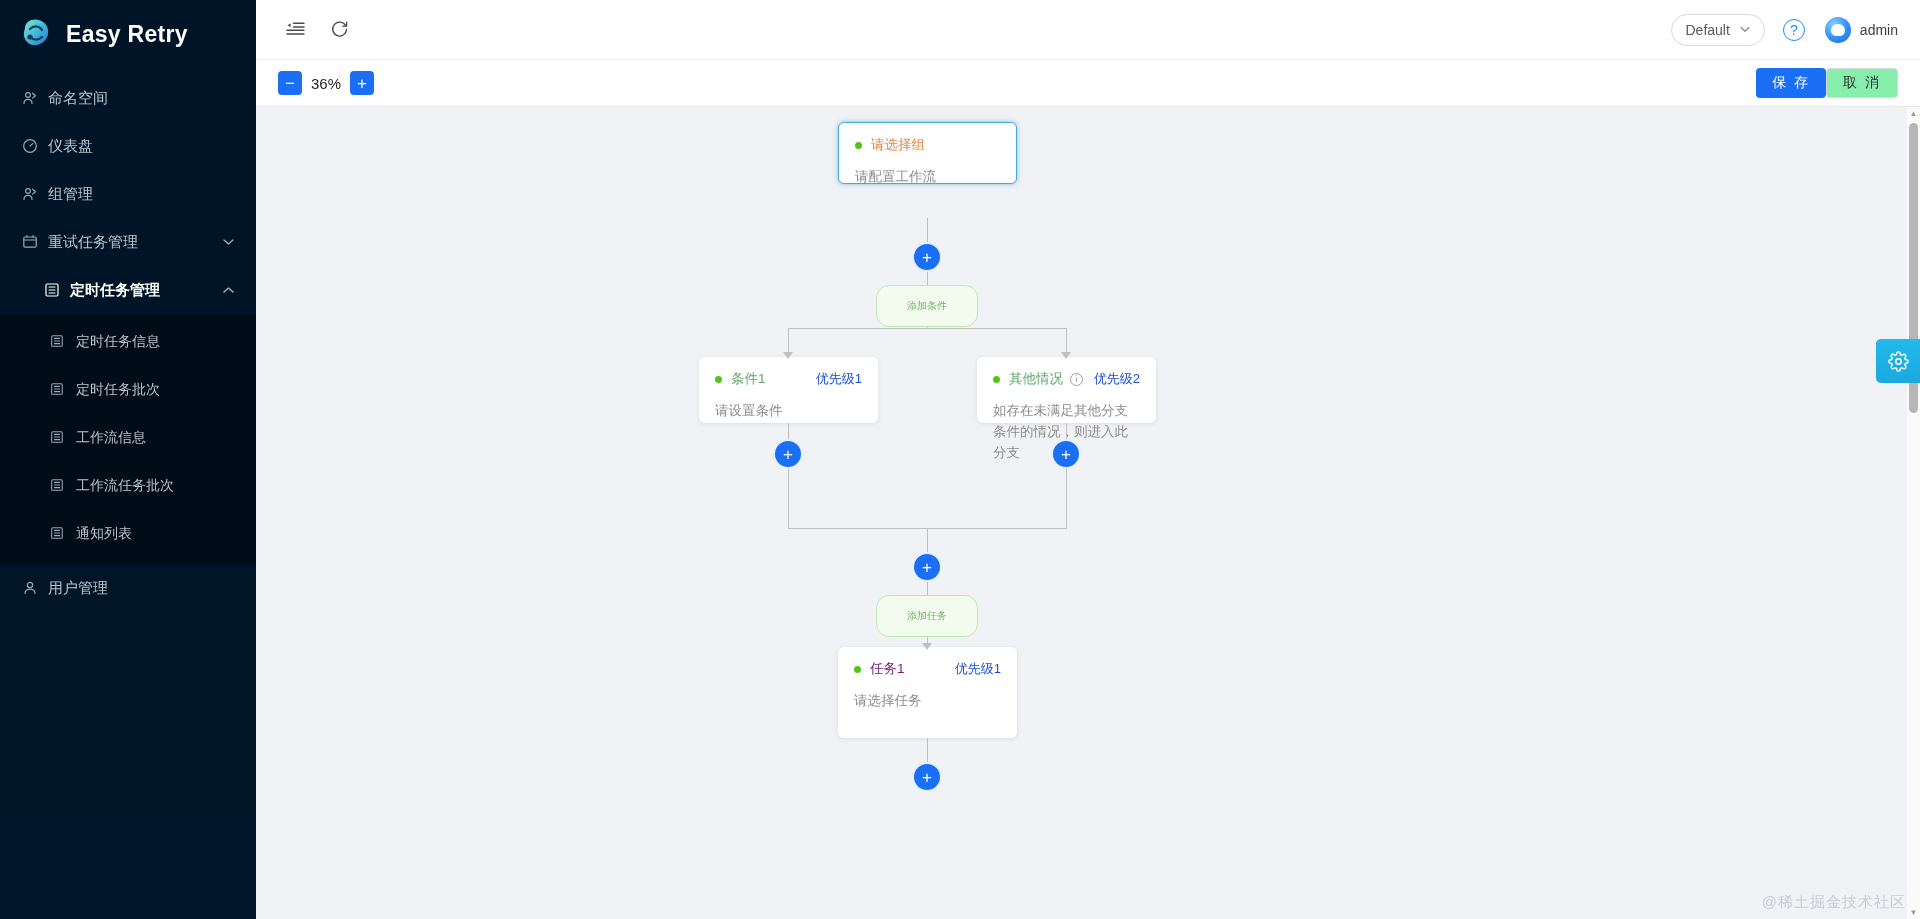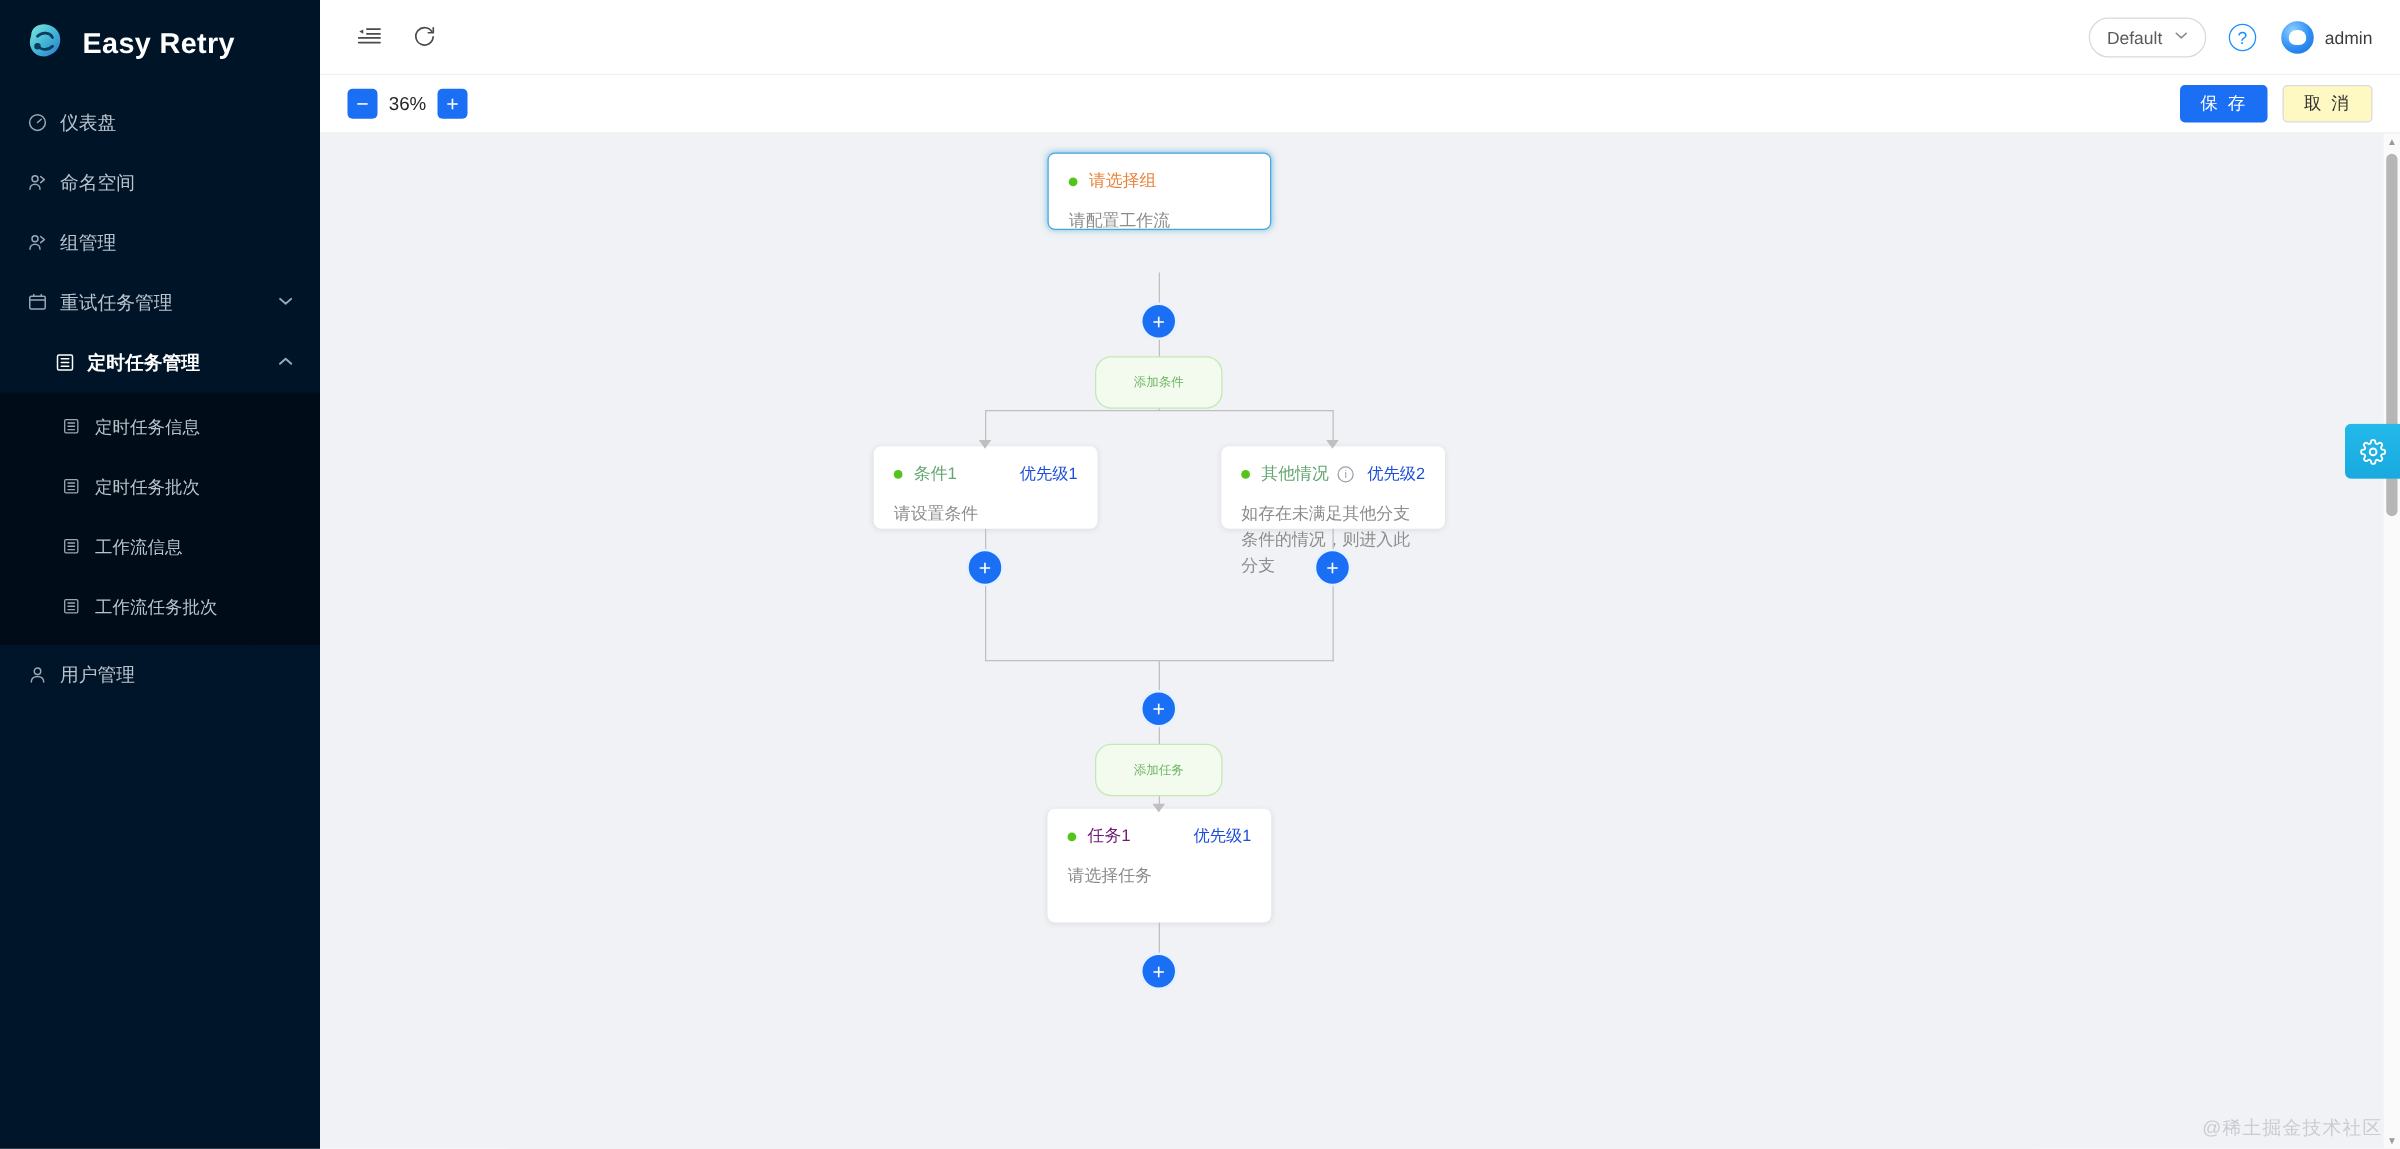--- a/index.html
+++ b/index.html
@@ -85,21 +85,21 @@
     line-height: 1; cursor: pointer; user-select: none;
   }
   .zoom-val { font-size: 15px; color: #262626; margin: 0 9px; }
   .toolbar .spacer { flex: 1 1 auto; }
   .btn {
     height: 30px; min-width: 64px; border-radius: 4px; display: flex; align-items: center;
     justify-content: center; font-size: 14px; cursor: pointer; padding: 0 16px;
     letter-spacing: 2px;
   }
   .btn-primary { background: #1b6ff5; color: #fff; }
-  .btn-default { background: #fef9c3; color: #303030; border: 1px solid #d9d9d9; margin-left: 12px; }
+  .btn-default { background: #86efac; color: #303030; border: 1px solid #d9d9d9; }
 
   
   .canvas {
     flex: 1 1 auto; position: relative; background: #f0f2f5; overflow: hidden;
   }
   .flow { position: absolute; left: 0; top: 0; width: 1652px; height: 860px; }
 
   .node {
     position: absolute; background: #ffffff; border-radius: 6px;
     box-shadow: 0 1px 5px rgba(0,0,0,.09);
@@ -185,36 +185,36 @@
         </svg>
       </span>
       <span class="brand-title">Easy Retry</span>
     </div>
 
     <nav class="nav">
 
       <div class="nav-item">
         <span class="nav-ico">
           <svg width="16" height="16" viewBox="0 0 16 16" fill="none" stroke="currentColor" stroke-width="1.2">
-            <circle cx="8" cy="8" r="6.3"></circle>
-              <path d="M8 8 L11 5.4" stroke-linecap="round"></path>
-          </svg>
-        </span>
-        <span class="nav-label">仪表盘</span>
-      </div>
-
-      <div class="nav-item">
-        <span class="nav-ico">
-          <svg width="16" height="16" viewBox="0 0 16 16" fill="none" stroke="currentColor" stroke-width="1.2">
             <circle cx="6" cy="5" r="2.4"></circle>
               <path d="M2 13.4c0-2.4 1.8-4 4-4s4 1.6 4 4" stroke-linecap="round"></path>
             <path d="M10.5 3.2l3 2.5-3 2.4" stroke-linecap="round" stroke-linejoin="round"></path>
           </svg>
         </span>
         <span class="nav-label">命名空间</span>
+      </div>
+
+      <div class="nav-item">
+        <span class="nav-ico">
+          <svg width="16" height="16" viewBox="0 0 16 16" fill="none" stroke="currentColor" stroke-width="1.2">
+            <circle cx="8" cy="8" r="6.3"></circle>
+              <path d="M8 8 L11 5.4" stroke-linecap="round"></path>
+          </svg>
+        </span>
+        <span class="nav-label">仪表盘</span>
       </div>
 
       <div class="nav-item">
         <span class="nav-ico">
           <svg width="16" height="16" viewBox="0 0 16 16" fill="none" stroke="currentColor" stroke-width="1.2">
             <circle cx="6" cy="5" r="2.4"></circle>
               <path d="M2 13.4c0-2.4 1.8-4 4-4s4 1.6 4 4" stroke-linecap="round"></path>
             <path d="M10.5 3.2l3 2.5-3 2.4" stroke-linecap="round" stroke-linejoin="round"></path>
           </svg>
         </span>
@@ -280,20 +280,29 @@
           <span class="nav-label">工作流信息</span>
         </div>
         <div class="sub-item">
           <span class="nav-ico">
             <svg width="14" height="14" viewBox="0 0 16 16" fill="none" stroke="currentColor" stroke-width="1.2">
               <rect x="2" y="2" width="12" height="12" rx="1.2"></rect>
                 <path d="M5 5h6M5 8h6M5 11h6" stroke-linecap="round"></path>
             </svg>
           </span>
           <span class="nav-label">工作流任务批次</span>
+        </div>
+        <div class="sub-item">
+          <span class="nav-ico">
+            <svg width="14" height="14" viewBox="0 0 16 16" fill="none" stroke="currentColor" stroke-width="1.2">
+              <rect x="2" y="2" width="12" height="12" rx="1.2"></rect>
+                <path d="M5 5h6M5 8h6M5 11h6" stroke-linecap="round"></path>
+            </svg>
+          </span>
+          <span class="nav-label">通知列表</span>
         </div>
       </div>
 
       <div class="nav-item">
         <span class="nav-ico">
           <svg width="16" height="16" viewBox="0 0 16 16" fill="none" stroke="currentColor" stroke-width="1.2">
             <circle cx="8" cy="5" r="2.6"></circle>
               <path d="M3 13.5c0-2.6 2.2-4.4 5-4.4s5 1.8 5 4.4" stroke-linecap="round"></path>
           </svg>
         </span>

